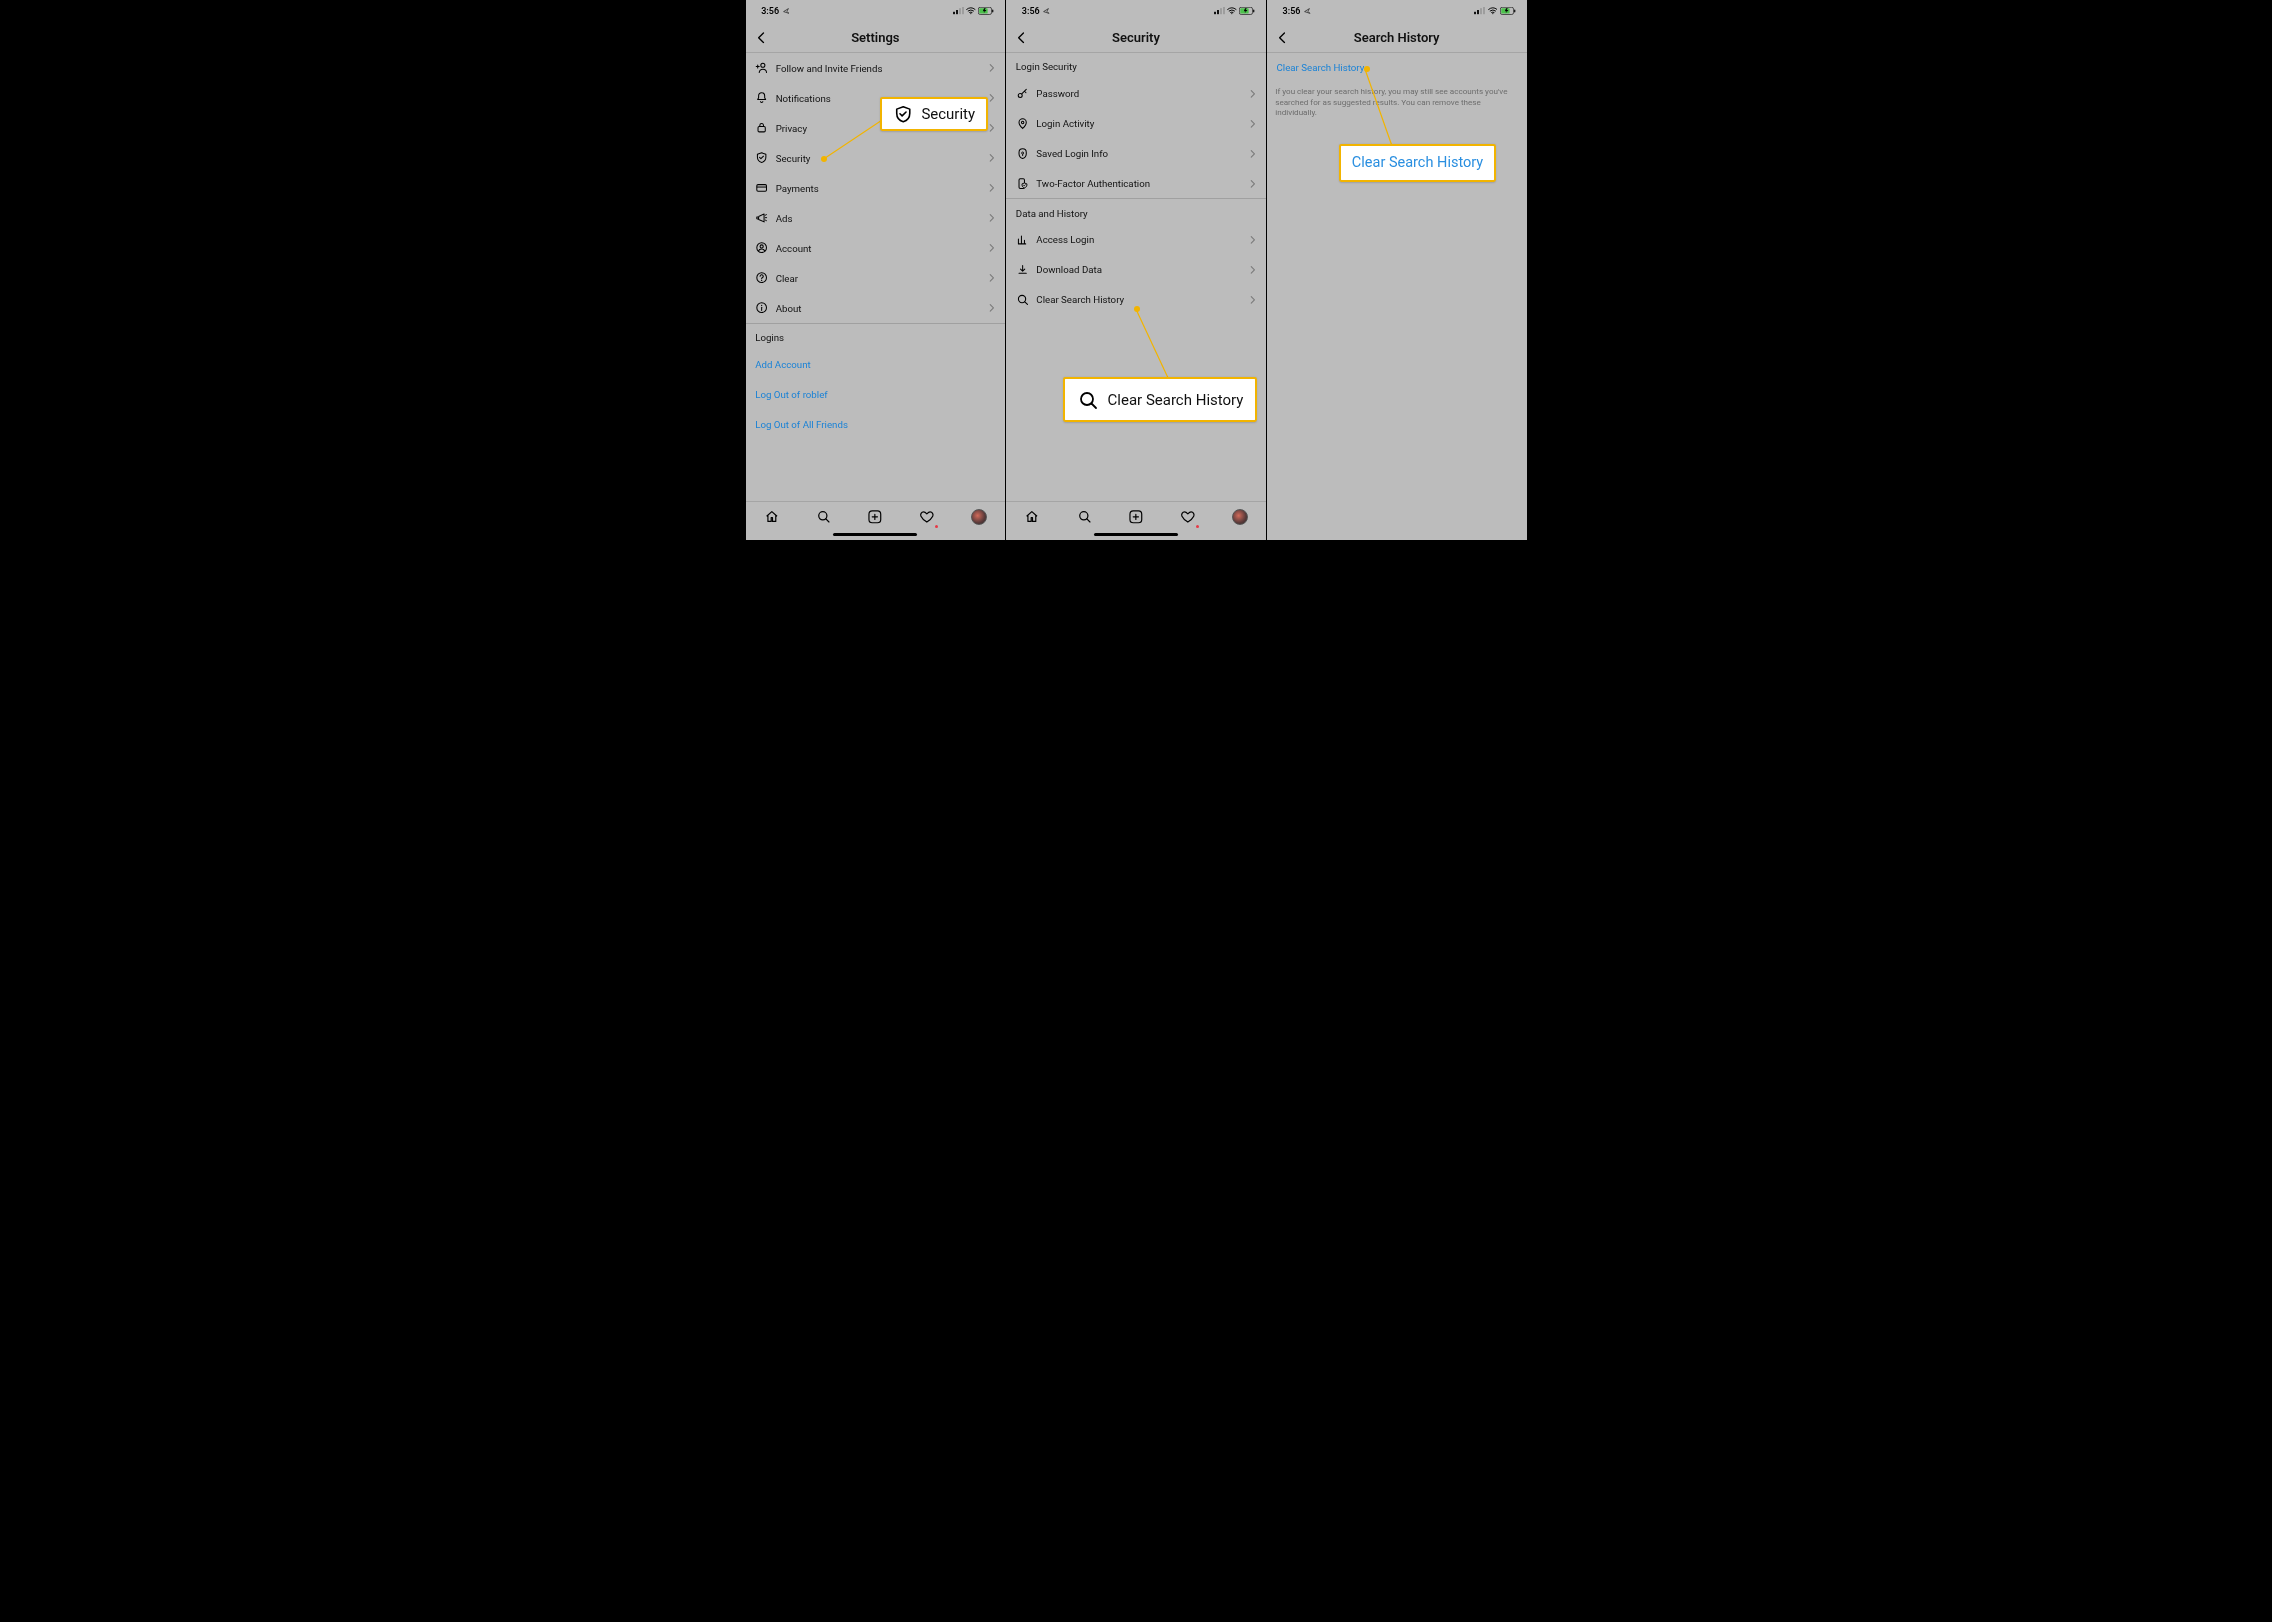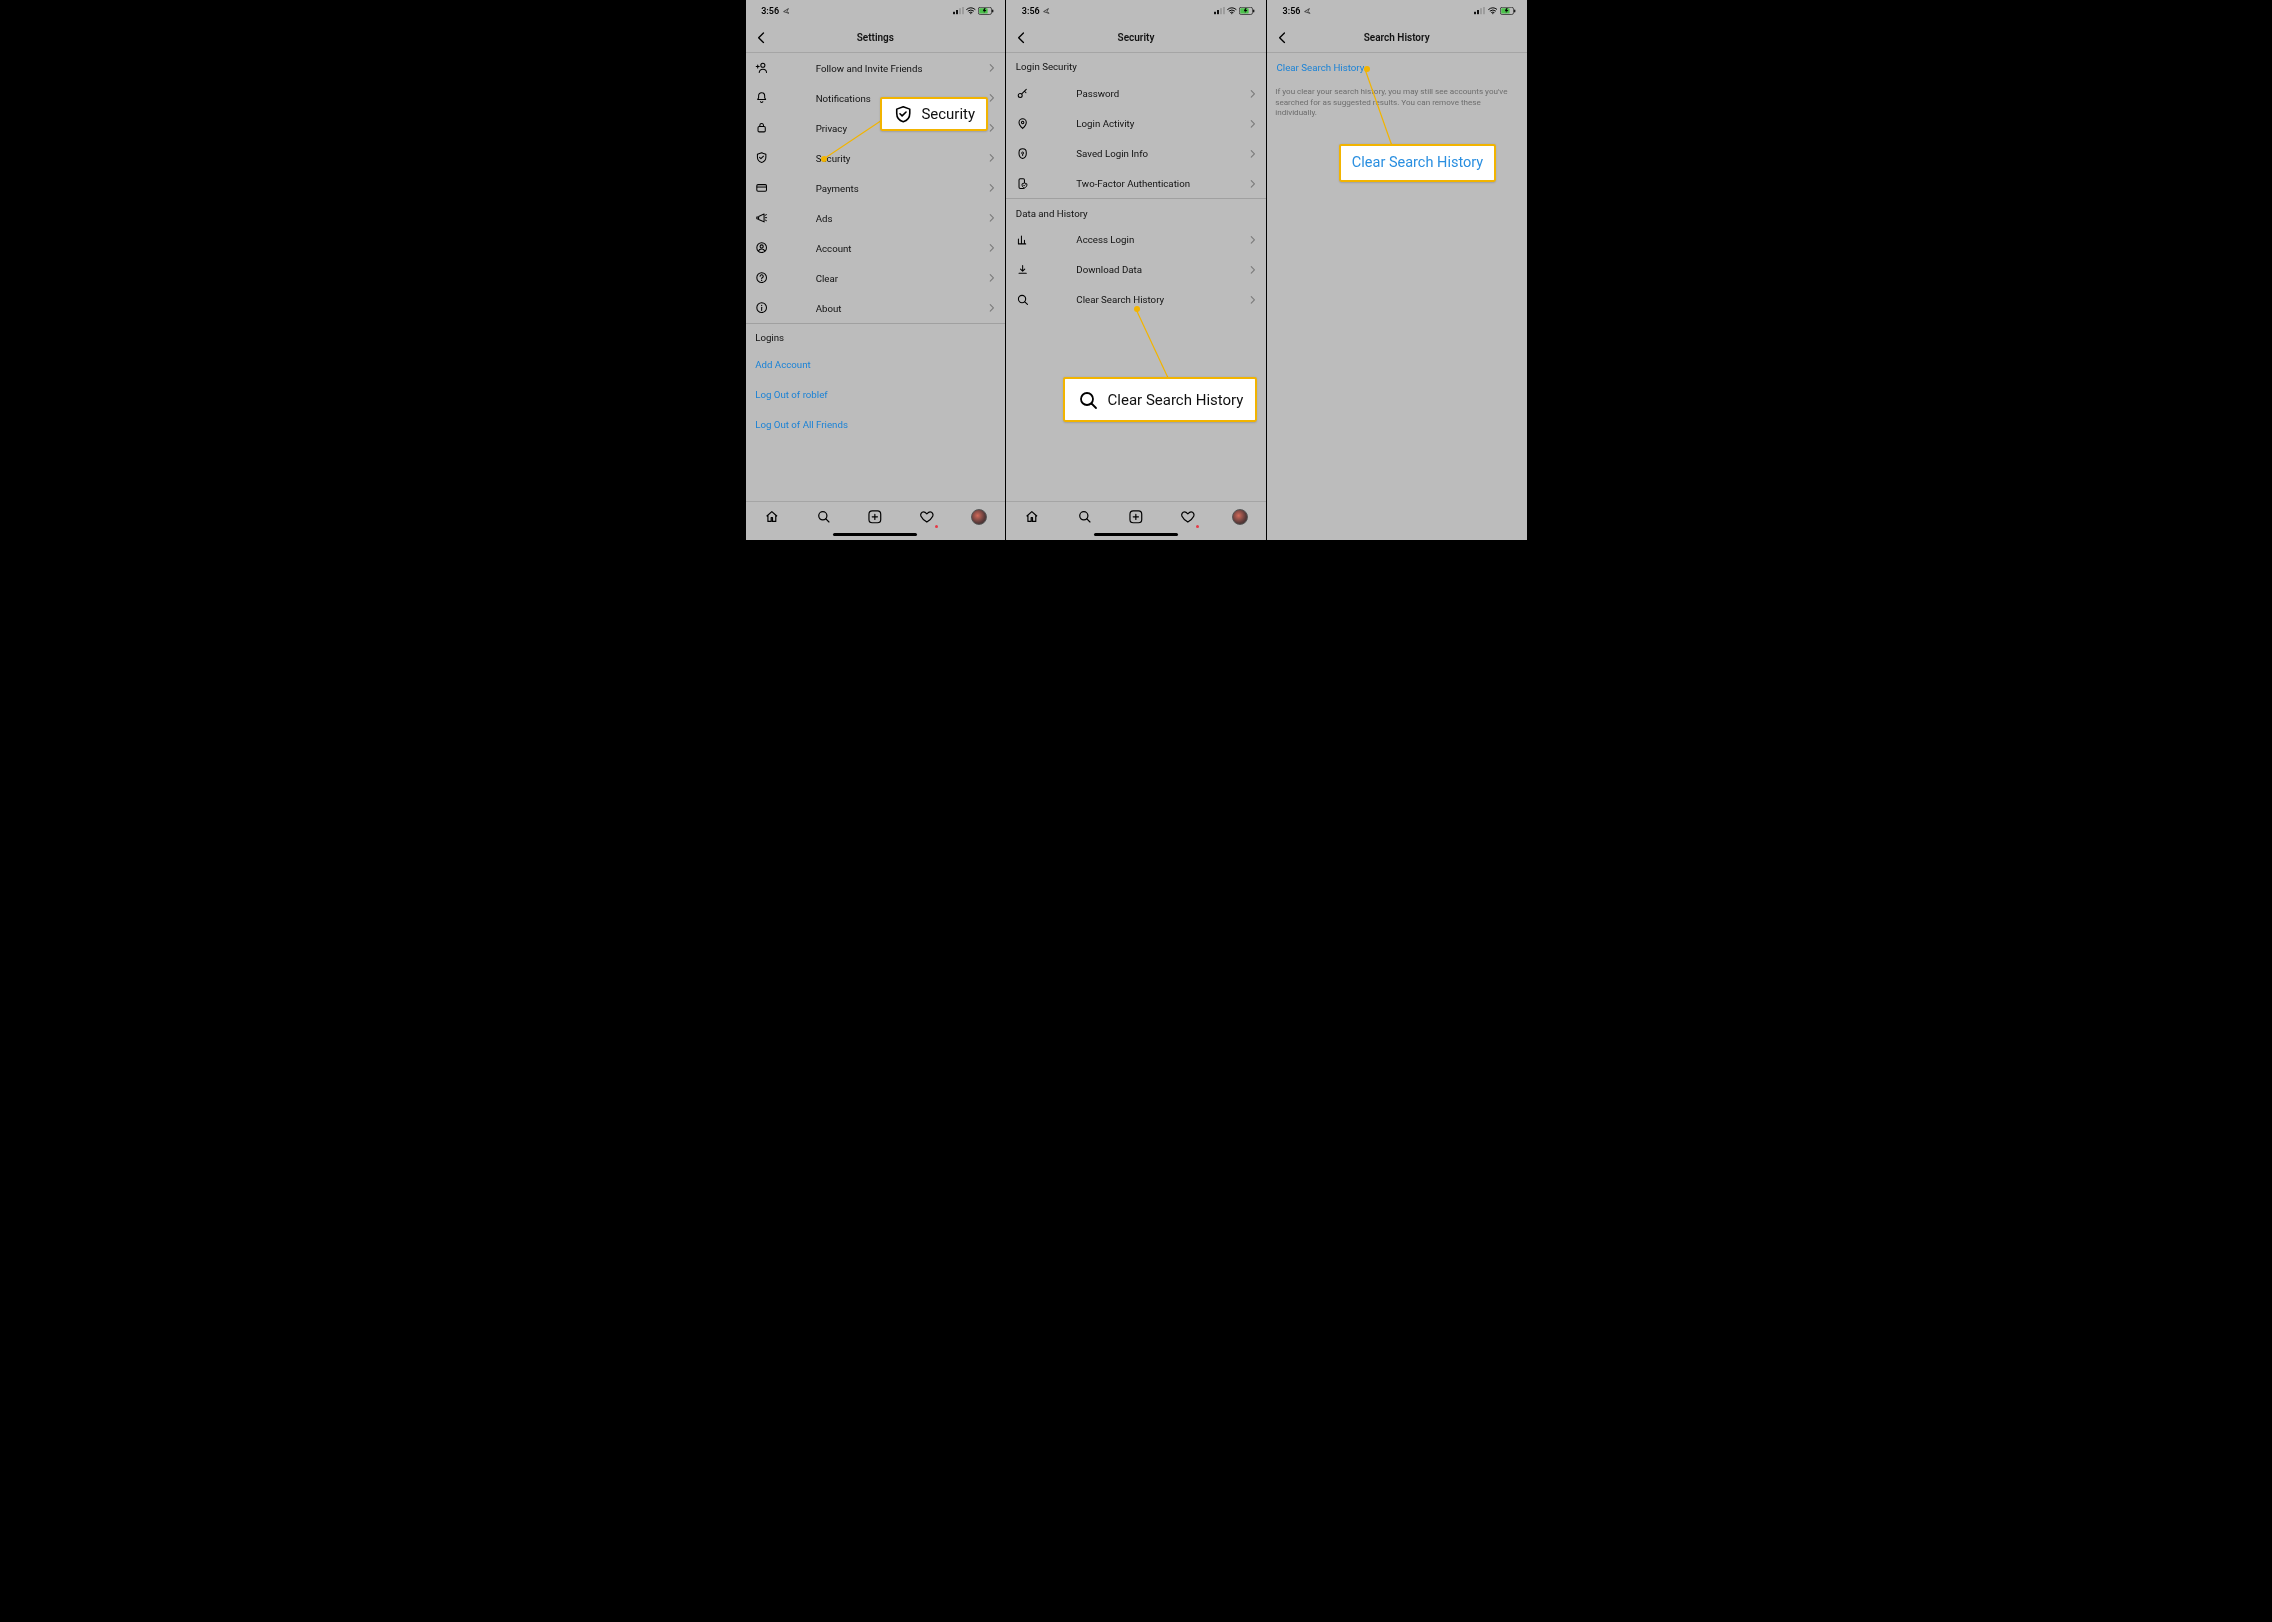--- a/index.html
+++ b/index.html
@@ -44,21 +44,21 @@
   
   .header {
     position: relative;
     height: 31px;
     display: flex;
     align-items: center;
     justify-content: center;
     border-bottom: 0.6px solid rgba(0,0,0,0.12);
   }
   .header-title {
-    font-size: 10px;
+    font-size: 13px;
     font-weight: 600;
     color: #111;
   }
   .back-arrow {
     position: absolute;
     left: 7.2px;
     top: 50%;
     transform: translateY(-50%);
     width: 17px;
     height: 17px;
@@ -72,21 +72,20 @@
     font-weight: 400;
     color: #111;
     padding: 8.4px 9.7px 6px 9.7px;
   }
   .row {
     height: 30px;
     display: flex;
     align-items: center;
     padding: 0 7.2px 0 9.7px;
     position: relative;
-    gap: 40px;
   }
   .row .icon-slot {
     width: 20.5px;
     display:flex;
     align-items:center;
     justify-content:flex-start;
   }
   .row .label {
     flex: 1;
     font-size: 9.7px;

